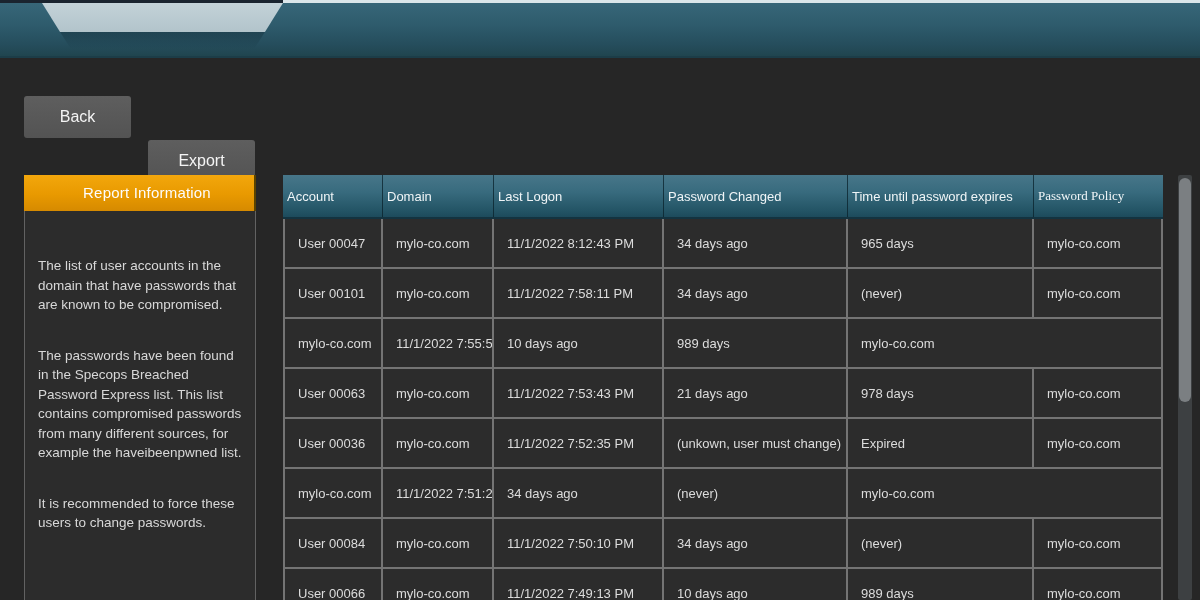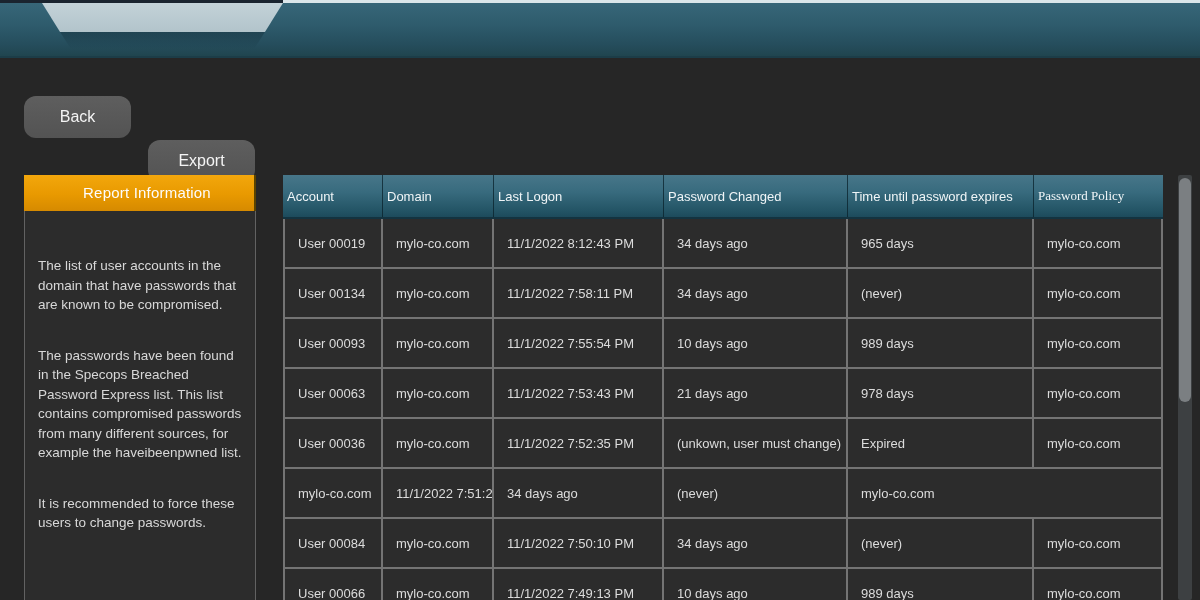--- a/index.html
+++ b/index.html
@@ -32,21 +32,21 @@
   .tab-shadow {
     position:absolute; top:32px; left:42px; width:241px; height:17px;
     background:linear-gradient(180deg, rgba(10,30,40,0.32), rgba(10,30,40,0));
     clip-path:polygon(7.5% 0, 92.5% 0, 88% 100%, 12% 100%);
   }
 
   
   .btn {
     position:absolute; top:96px; height:42px;
     background:linear-gradient(180deg,#5e5e5e,#535353);
-    border:none; border-radius:12px;
+    border:none; border-radius:3px;
     color:#f4f4f4; font-size:16px; font-family:inherit;
     cursor:pointer;
   }
   .btn-back { left:24px; width:107px; }
   .btn-export { left:148px; width:107px;margin-top:44px; }
 
   
   .sidebar { position:absolute; left:24px; top:175px; width:232px; }
   .sidebar-header {
     height:36px; line-height:36px; text-align:center;
@@ -129,39 +129,38 @@
     <div class="t-header">
       <div class="t-hcell">Account</div>
       <div class="t-hcell">Domain</div>
       <div class="t-hcell">Last Logon</div>
       <div class="t-hcell">Password Changed</div>
       <div class="t-hcell">Time until password expires</div>
       <div class="t-hcell">Password Policy</div>
     </div>
     <div class="t-body">
     <div class="t-row">
-      <div class="t-cell">User 00019</div>
+      <div class="t-cell">User 00047</div>
       <div class="t-cell">mylo-co.com</div>
       <div class="t-cell">11/1/2022 8:12:43 PM</div>
       <div class="t-cell">34 days ago</div>
       <div class="t-cell">965 days</div>
       <div class="t-cell">mylo-co.com</div>
     </div>
 
     <div class="t-row">
-      <div class="t-cell">User 00134</div>
+      <div class="t-cell">User 00101</div>
       <div class="t-cell">mylo-co.com</div>
       <div class="t-cell">11/1/2022 7:58:11 PM</div>
       <div class="t-cell">34 days ago</div>
       <div class="t-cell">(never)</div>
       <div class="t-cell">mylo-co.com</div>
     </div>
 
     <div class="t-row">
-      <div class="t-cell">User 00093</div>
       <div class="t-cell">mylo-co.com</div>
       <div class="t-cell">11/1/2022 7:55:54 PM</div>
       <div class="t-cell">10 days ago</div>
       <div class="t-cell">989 days</div>
       <div class="t-cell">mylo-co.com</div>
     </div>
 
     <div class="t-row">
       <div class="t-cell">User 00063</div>
       <div class="t-cell">mylo-co.com</div>

